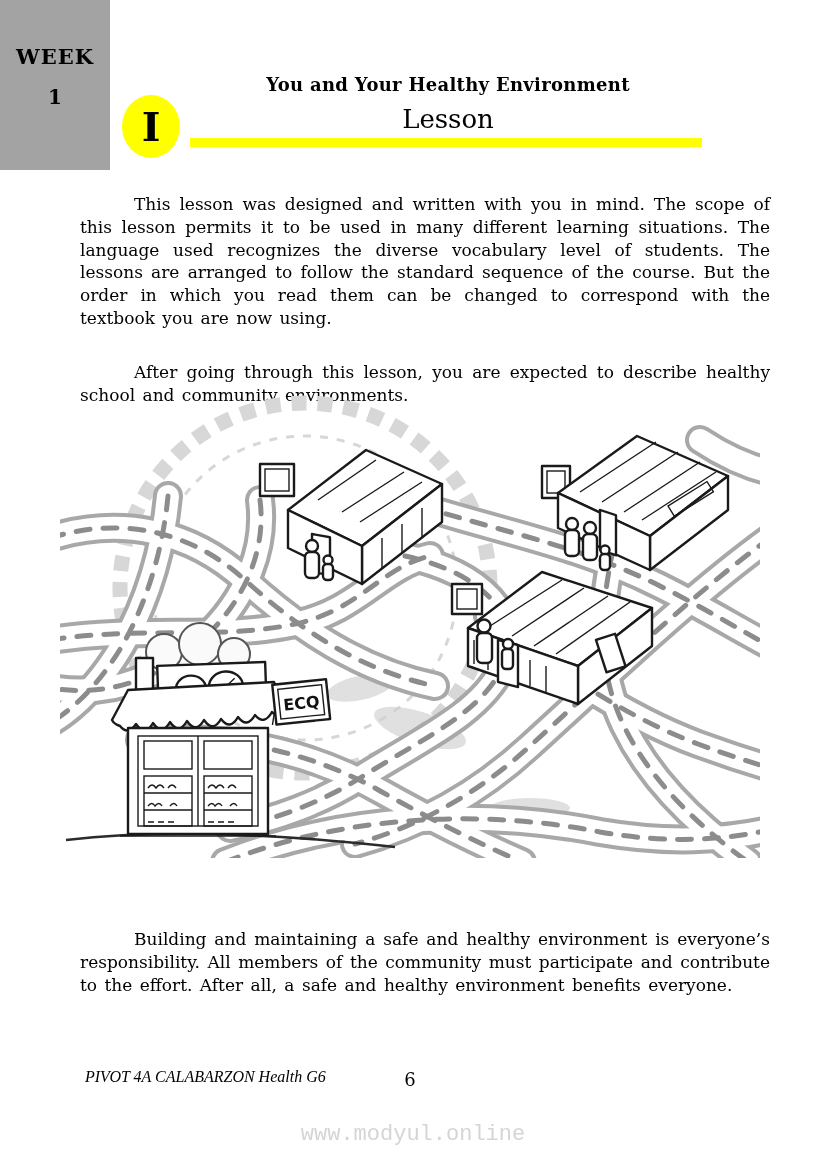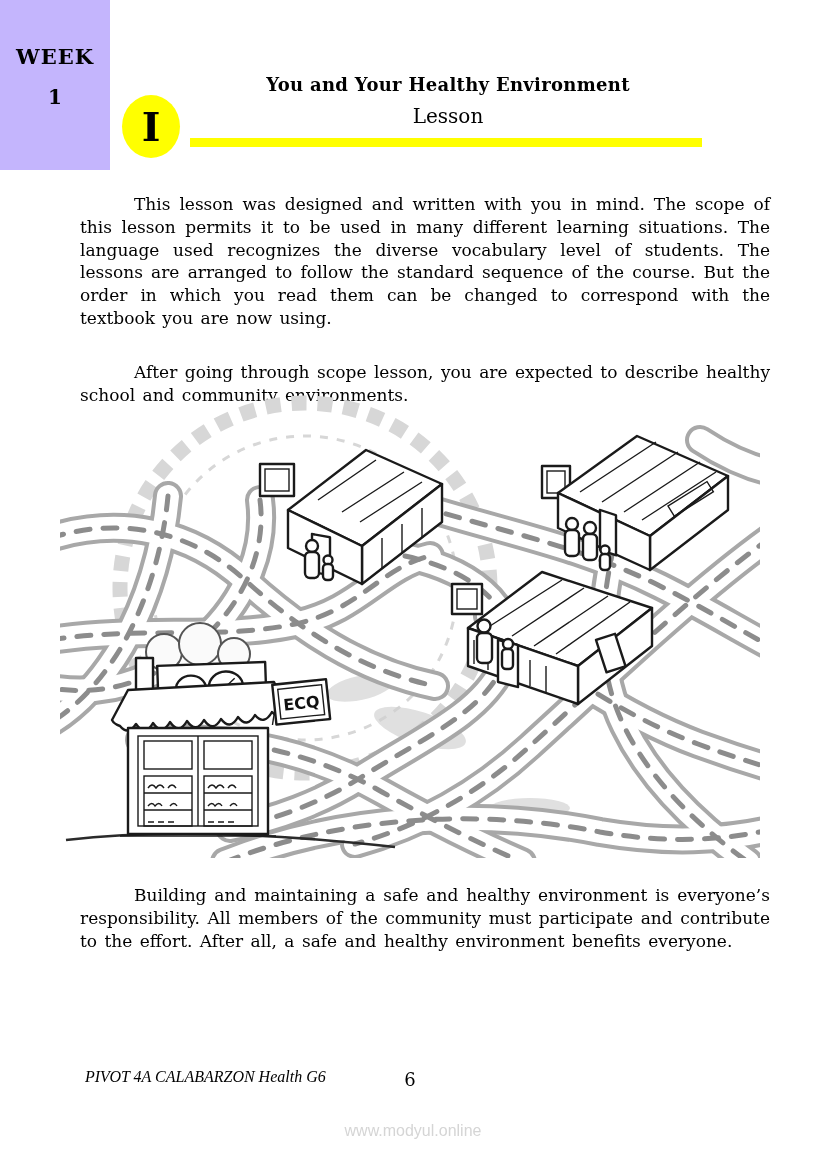--- a/index.html
+++ b/index.html
@@ -1,52 +1,52 @@
 <!DOCTYPE html>
 <html><head>
 <meta charset="utf-8">
 <style>
   html,body{margin:0;padding:0;background:#ffffff;}
   .page{
     position:relative;width:826px;height:1169px;background:#ffffff;overflow:hidden;
     font-family:"DejaVu Serif","Liberation Serif",serif;color:#000;
   }
   .week-box{
-    position:absolute;left:0;top:0;width:110px;height:170px;background:#c4b5fd;
+    position:absolute;left:0;top:0;width:110px;height:170px;background:#a3a3a3;
     text-align:center;
   }
   .week-word{margin-top:44px;font-weight:bold;font-size:21px;letter-spacing:1px;}
   .week-num{margin-top:16px;font-weight:bold;font-size:20px;}
   .lesson-badge{
     position:absolute;left:122px;top:95px;width:58px;height:63px;background:#FFFF00;
     border-radius:50%;text-align:center;line-height:63px;font-weight:bold;font-size:40px;
   }
   .title{
     position:absolute;left:70px;right:0;top:74px;margin:0;text-align:center;
     font-weight:bold;font-size:18px;letter-spacing:.3px;
   }
   .subtitle{
-    position:absolute;left:70px;right:0;top:104px;text-align:center;font-size:20px;
+    position:absolute;left:70px;right:0;top:104px;text-align:center;font-size:26px;
   }
   .yellow-bar{position:absolute;left:190px;top:138px;width:512px;height:9px;background:#FFFF00;}
   .body{
     position:absolute;left:68px;width:690px;margin:12px;text-align:justify;
     font-size:17px;line-height:22.8px;text-indent:54px;word-spacing:2px;
   }
-  .p1{top:181px;} .p2{top:349px;} .p3{top:872px;} .p4{top:959px;}
+  .p1{top:181px;} .p2{top:349px;} .p3{top:916px;} .p4{top:959px;}
   .illustration{position:absolute;left:60px;top:388px;}
   .footer-book{
     position:absolute;left:85px;top:1068px;font-style:italic;font-size:16px;font-family:Liberation Serif, serif;
   }
   .footer-page{
     position:absolute;left:395px;top:1069px;width:30px;text-align:center;font-size:18px;
   }
   .site-watermark{
     position:absolute;left:0;right:0;top:1122px;text-align:center;
-    font-family:Liberation Sans, sans-serif;font-size:16px;color:#d5d5d5;
+    font-family:Liberation Mono, monospace;font-size:22px;color:#d5d5d5;
   }
   
   .road-case{fill:none;stroke:#a8a8a8;stroke-width:30;stroke-linecap:round;}
   .road-fill{fill:none;stroke:#ffffff;stroke-width:22;stroke-linecap:round;}
   .road-dash{fill:none;stroke:#8c8c8c;stroke-width:5;stroke-linecap:round;stroke-dasharray:14 13;}
   .ink{stroke:#1a1a1a;stroke-width:2.4;fill:#ffffff;stroke-linejoin:round;}
   .ink-thin{stroke:#1a1a1a;stroke-width:1.4;fill:none;}
   .stamp{fill:none;stroke:#d7d7d7;}
 </style>
 </head>
@@ -58,21 +58,21 @@
     <div class="week-word">WEEK</div>
     <div class="week-num">1</div>
   </div>
 
   <div class="lesson-badge">I</div>
   <h1 class="title">You and Your Healthy Environment</h1>
   <div class="subtitle">Lesson</div>
   <div class="yellow-bar"></div>
 
   <p class="body p1">This lesson was designed and written with you in mind. The scope of this lesson permits it to be used in many different learning situations. The language used recognizes the diverse vocabulary level of students. The lessons are arranged to follow the standard sequence of the course. But the order in which you read them can be changed to correspond with the textbook you are now using.</p>
-  <p class="body p2">After going through scope lesson, you are expected to describe healthy school and community environments.</p>
+  <p class="body p2">After going through this lesson, you are expected to describe healthy school and community environments.</p>
 
   <svg class="illustration" width="700" height="470" viewBox="0 0 700 470">
 
     <g>
       <circle class="stamp" cx="245" cy="200" r="185" stroke-width="15" stroke-dasharray="15 11"></circle>
       <circle class="stamp" cx="245" cy="200" r="152" stroke-width="3" stroke-dasharray="8 9"></circle>
     </g>
 
     <g fill="#cfcfcf" opacity="0.65">
       <ellipse cx="360" cy="340" rx="48" ry="16" transform="rotate(18 360 340)"></ellipse>

